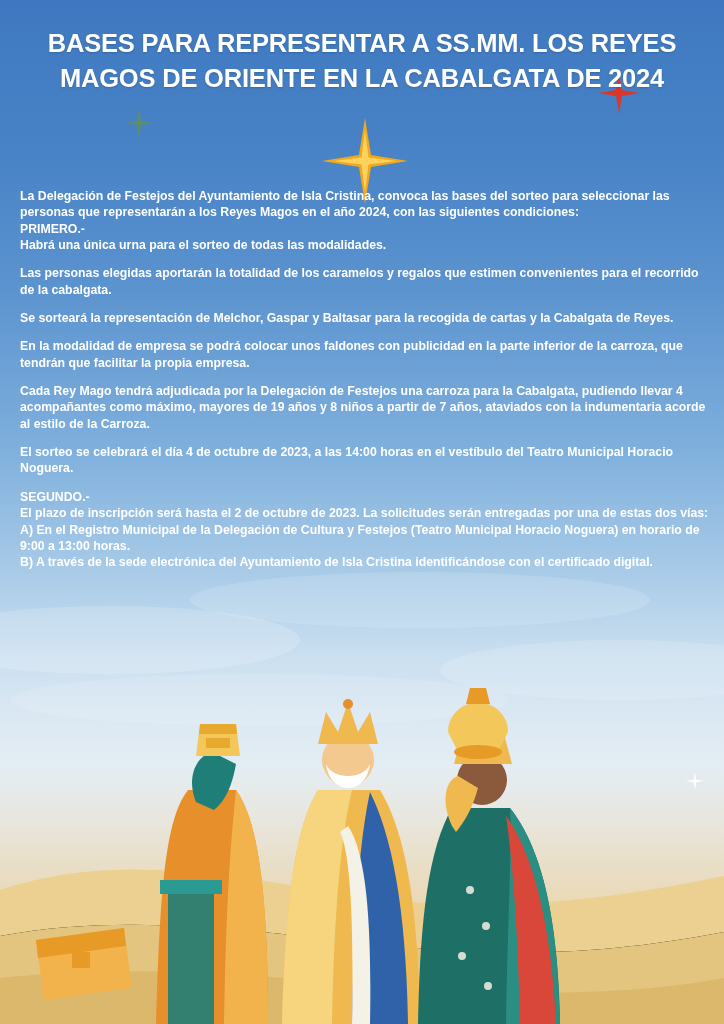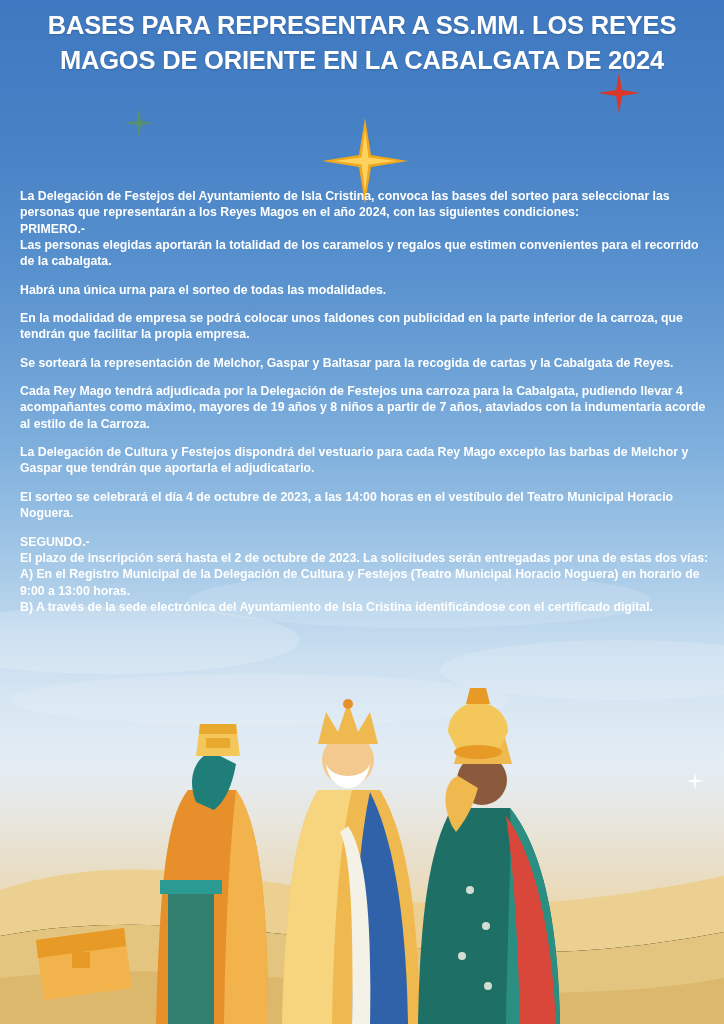--- a/index.html
+++ b/index.html
@@ -33,21 +33,21 @@
     pointer-events: none;
   }
   .star-small {
     position: absolute;
     pointer-events: none;
   }
 
   
   .title {
     position: absolute;
-    top: 8px; left: 0; right: 0;
+    top: 26px; left: 0; right: 0;
     text-align: center;
     color: #ffffff;
     font-weight: bold;
     font-size: 25.5px;
     line-height: 1.38;
     letter-spacing: -0.2px;
     padding: 0 34px;
     text-shadow: 0 1px 2px rgba(0,0,0,0.18);
   }
 
@@ -121,26 +121,25 @@
     <ellipse cx="420" cy="80" rx="230" ry="28" fill="#ffffff" opacity="0.14"></ellipse>
     <ellipse cx="620" cy="150" rx="180" ry="30" fill="#ffffff" opacity="0.16"></ellipse>
     <ellipse cx="260" cy="180" rx="250" ry="26" fill="#ffffff" opacity="0.13"></ellipse>
   </svg>
 
   <h1 class="title">BASES PARA REPRESENTAR A SS.MM. LOS REYES MAGOS DE ORIENTE EN LA CABALGATA DE 2024</h1>
 
   <div class="body-text">
     <p class="nomargin">La Delegación de Festejos del Ayuntamiento de Isla Cristina, convoca las bases del sorteo para seleccionar las personas que representarán a los Reyes Magos en el año 2024, con las siguientes condiciones:</p>
     <p class="nomargin">PRIMERO.-</p>
+    <p>Habrá una única urna para el sorteo de todas las modalidades.</p>
     <p>Las personas elegidas aportarán la totalidad de los caramelos y regalos que estimen convenientes para el recorrido de la cabalgata.</p>
-    <p>Habrá una única urna para el sorteo de todas las modalidades.</p>
+    <p>Se sorteará la representación de Melchor, Gaspar y Baltasar para la recogida de cartas y la Cabalgata de Reyes.</p>
     <p>En la modalidad de empresa se podrá colocar unos faldones con publicidad en la parte inferior de la carroza, que tendrán que facilitar la propia empresa.</p>
-    <p>Se sorteará la representación de Melchor, Gaspar y Baltasar para la recogida de cartas y la Cabalgata de Reyes.</p>
     <p>Cada Rey Mago tendrá adjudicada por la Delegación de Festejos una carroza para la Cabalgata, pudiendo llevar 4 acompañantes como máximo, mayores de 19 años y 8 niños a partir de 7 años, ataviados con la indumentaria acorde al estilo de la Carroza.</p>
-    <p>La Delegación de Cultura y Festejos dispondrá del vestuario para cada Rey Mago excepto las barbas de Melchor y Gaspar que tendrán que aportarla el adjudicatario.</p>
     <p>El sorteo se celebrará el día 4 de octubre de 2023, a las 14:00 horas en el vestíbulo del Teatro Municipal Horacio Noguera.</p>
     <p class="nomargin">SEGUNDO.-</p>
     <p class="nomargin">El plazo de inscripción será hasta el 2 de octubre de 2023. La solicitudes serán entregadas por una de estas dos vías:</p>
     <p class="nomargin">A)   En el Registro Municipal de la Delegación de Cultura y Festejos (Teatro Municipal Horacio Noguera) en horario de 9:00 a 13:00 horas.</p>
     <p class="nomargin">B)  A través de la sede electrónica del Ayuntamiento de Isla Cristina identificándose con el certificado digital.</p>
   </div>
 
   <svg style="position:absolute; left:0; top:640px;" width="724" height="384" viewBox="0 0 724 384">
 
     <path d="M0 250 C 120 210, 240 238, 360 256 C 480 274, 600 262, 724 236 L724 384 L0 384 Z" fill="#ecd091"></path>

